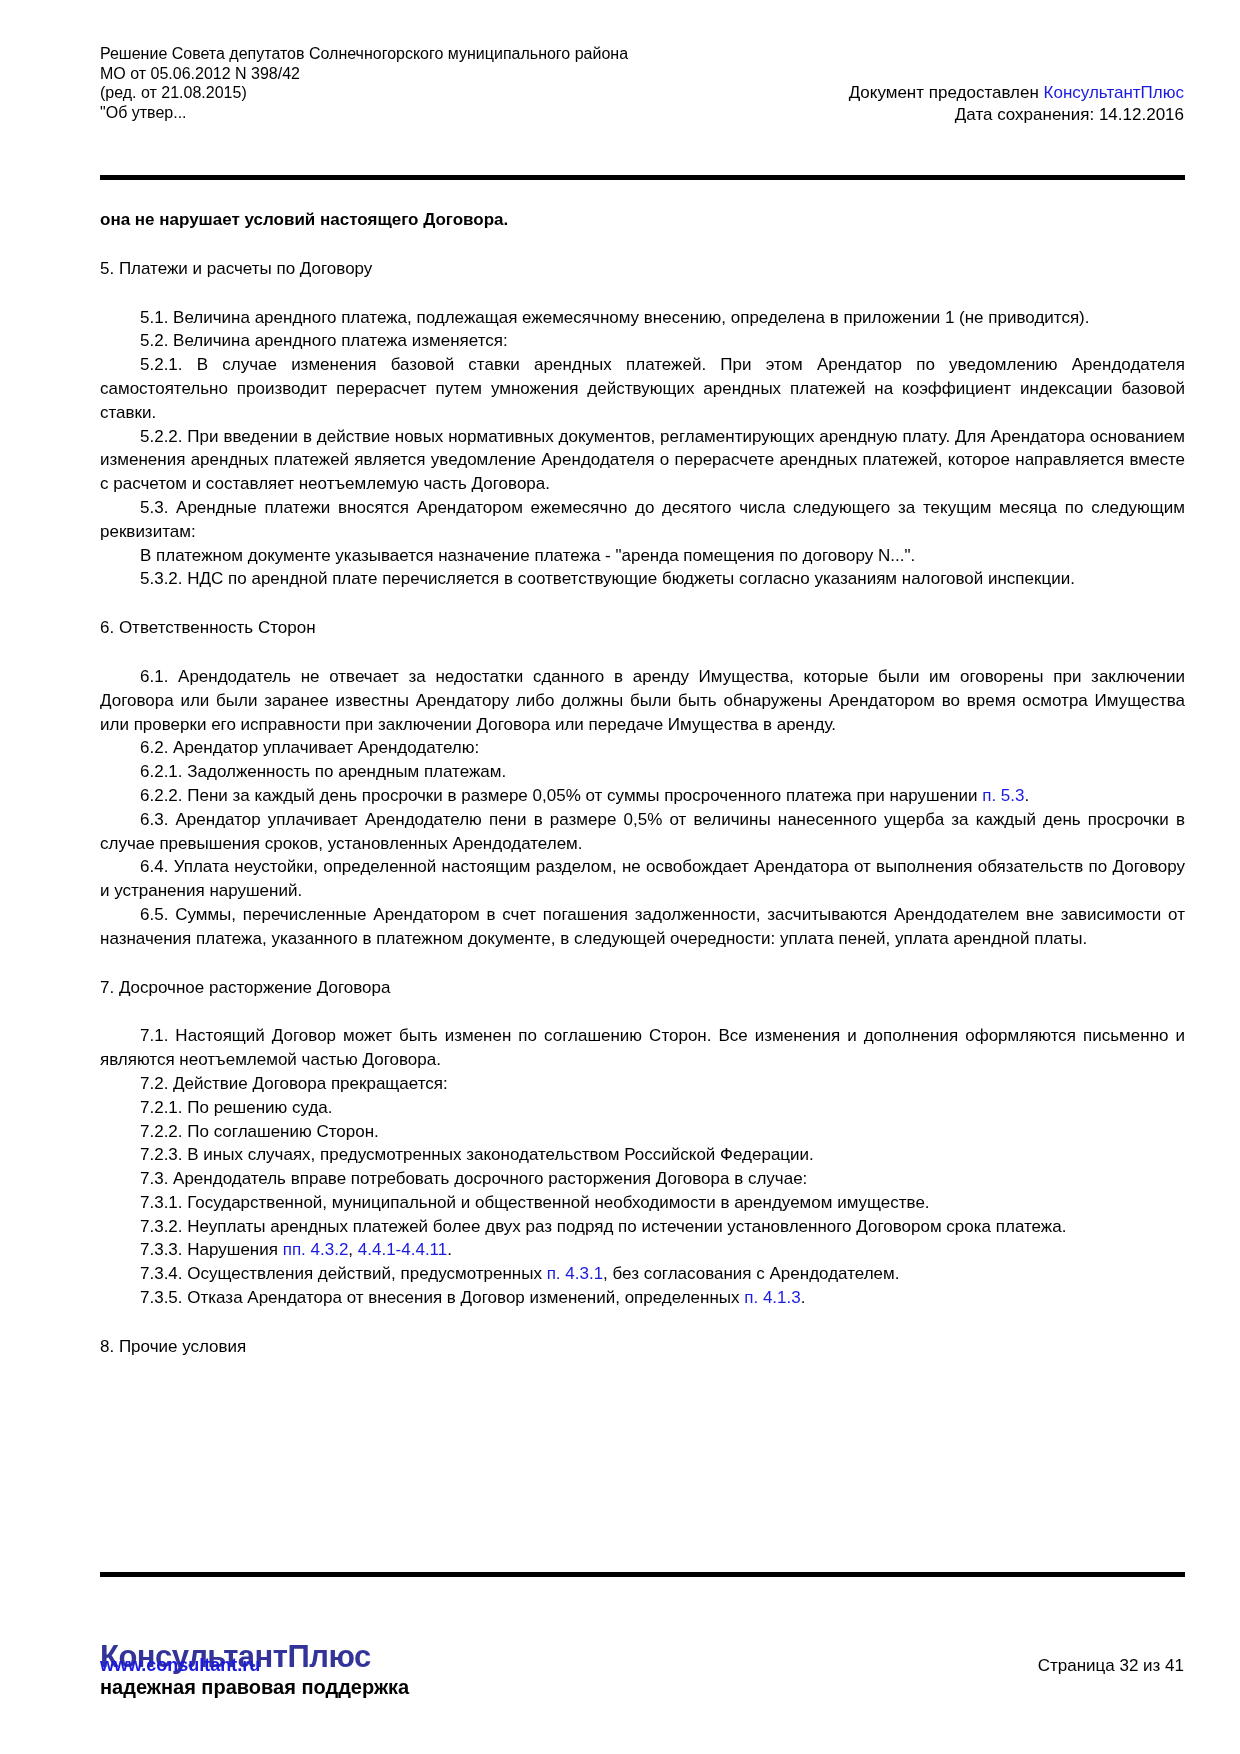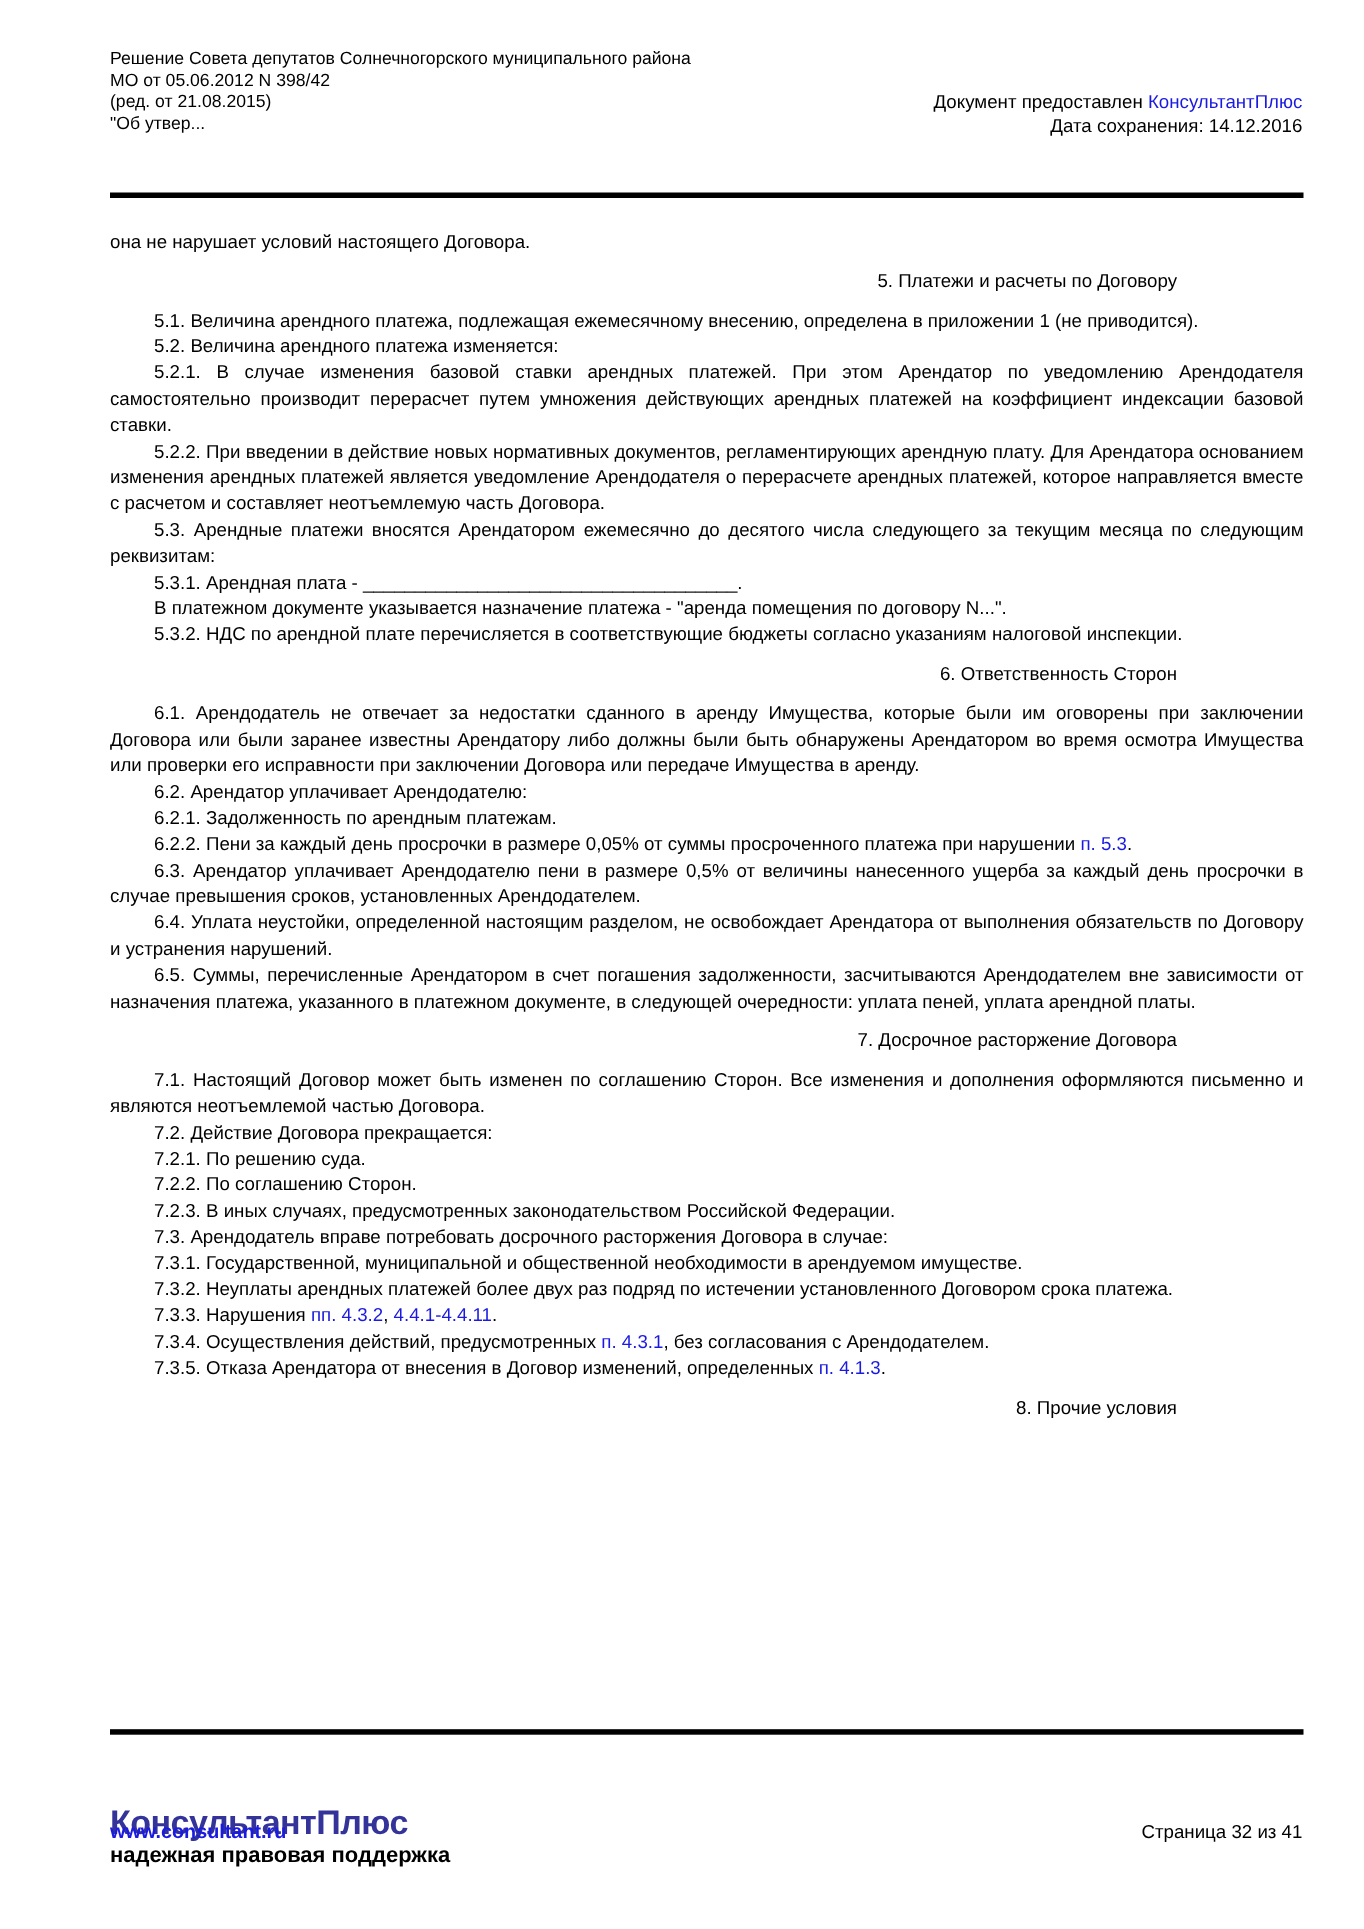--- a/index.html
+++ b/index.html
@@ -34,24 +34,24 @@
   
   .doc-body{
     position:absolute;left:100px;top:208px;width:1085px;
     font-size:17px;line-height:23.8px;
   }
   .para{
     margin:0;
     text-align:justify;
     text-indent:40px;
   }
-  .para.no-indent{text-indent:0;}
+  .para.no-indent{text-indent:0;font-weight:bold;}
   .heading{
-    margin:12px 0;
-    text-align:right;
+    margin:25px 0;
+    text-align:left;
     padding-right:115px;
   }
   .doc-link{color:var(--link);text-decoration:none;cursor:pointer;}
   
   .logo-block{position:absolute;left:100px;top:1641px;}
   .logo{
     font-size:31px;font-weight:bold;color:var(--logo);
     letter-spacing:-0.5px;line-height:32px;
   }
   .tagline{font-size:20px;font-weight:bold;color:var(--ink);margin-top:3px;}
@@ -85,21 +85,20 @@
   <div class="rule rule-top"></div>
 
   <main class="doc-body">
       <p class="para no-indent">она не нарушает условий настоящего Договора.</p>
       <div class="heading">5. Платежи и расчеты по Договору</div>
       <p class="para">5.1. Величина арендного платежа, подлежащая ежемесячному внесению, определена в приложении 1 (не приводится).</p>
       <p class="para">5.2. Величина арендного платежа изменяется:</p>
       <p class="para">5.2.1. В случае изменения базовой ставки арендных платежей. При этом Арендатор по уведомлению Арендодателя самостоятельно производит перерасчет путем умножения действующих арендных платежей на коэффициент индексации базовой ставки.</p>
       <p class="para">5.2.2. При введении в действие новых нормативных документов, регламентирующих арендную плату. Для Арендатора основанием изменения арендных платежей является уведомление Арендодателя о перерасчете арендных платежей, которое направляется вместе с расчетом и составляет неотъемлемую часть Договора.</p>
       <p class="para">5.3. Арендные платежи вносятся Арендатором ежемесячно до десятого числа следующего за текущим месяца по следующим реквизитам:</p>
-      <p class="para">5.3.1. Арендная плата - ____________________________________.</p>
       <p class="para">В платежном документе указывается назначение платежа - "аренда помещения по договору N...".</p>
       <p class="para">5.3.2. НДС по арендной плате перечисляется в соответствующие бюджеты согласно указаниям налоговой инспекции.</p>
       <div class="heading">6. Ответственность Сторон</div>
       <p class="para">6.1. Арендодатель не отвечает за недостатки сданного в аренду Имущества, которые были им оговорены при заключении Договора или были заранее известны Арендатору либо должны были быть обнаружены Арендатором во время осмотра Имущества или проверки его исправности при заключении Договора или передаче Имущества в аренду.</p>
       <p class="para">6.2. Арендатор уплачивает Арендодателю:</p>
       <p class="para">6.2.1. Задолженность по арендным платежам.</p>
       <p class="para">6.2.2. Пени за каждый день просрочки в размере 0,05% от суммы просроченного платежа при нарушении <a class="doc-link">п. 5.3</a>.</p>
       <p class="para">6.3. Арендатор уплачивает Арендодателю пени в размере 0,5% от величины нанесенного ущерба за каждый день просрочки в случае превышения сроков, установленных Арендодателем.</p>
       <p class="para">6.4. Уплата неустойки, определенной настоящим разделом, не освобождает Арендатора от выполнения обязательств по Договору и устранения нарушений.</p>
       <p class="para">6.5. Суммы, перечисленные Арендатором в счет погашения задолженности, засчитываются Арендодателем вне зависимости от назначения платежа, указанного в платежном документе, в следующей очередности: уплата пеней, уплата арендной платы.</p>

